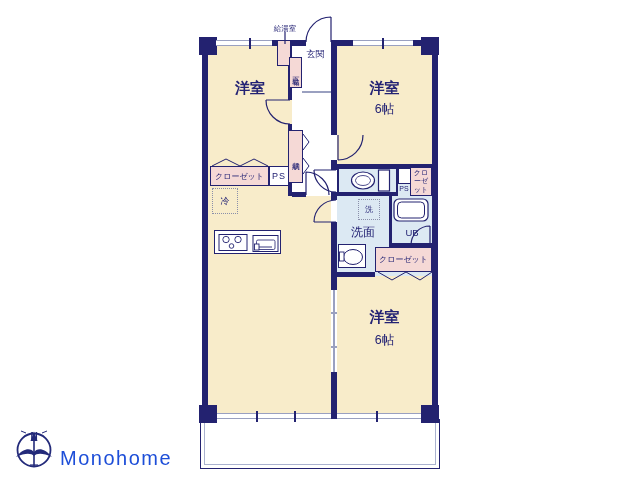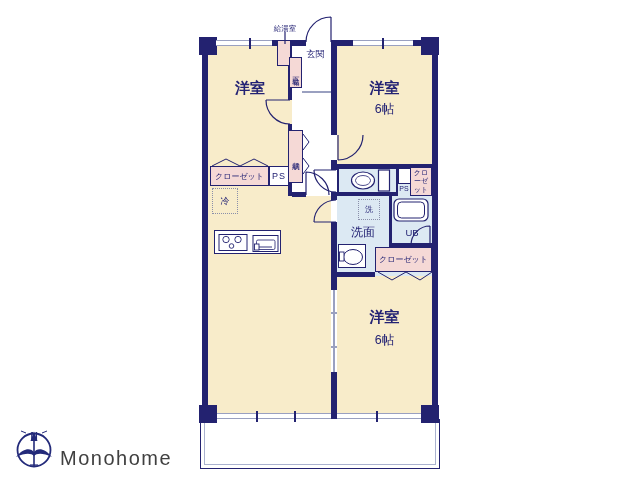--- a/index.html
+++ b/index.html
@@ -15,21 +15,21 @@
   .tick{background:#232270;width:2px;height:11px;z-index:4;}
   .box{z-index:4;border:1.5px solid #232270;display:flex;align-items:center;justify-content:center;text-align:center;}
   .box-pink{background:#f5d9d6;}
   .box-white{background:#ffffff;}
   .box-dotted{border:1px dotted #8a8faa;z-index:4;display:flex;align-items:center;justify-content:center;}
   .lbl{z-index:6;display:flex;align-items:center;justify-content:center;text-align:left;line-height:1.05;}
   .vtext{writing-mode:vertical-rl;text-orientation:upright;letter-spacing:1px;}
   .svgoverlay{position:absolute;left:0;top:0;z-index:7;pointer-events:none;}
   .balcony{z-index:2;background:#fff;border:1.5px solid #232270;border-top:none;}
   .balcony-inner{position:absolute;left:3px;right:3px;top:0;bottom:3px;border:1px solid #aab2cf;border-top:none;}
-  .brand{z-index:6;color:#404040;font-size:20px;letter-spacing:1.5px;}
+  .brand{z-index:6;color:#1d4ed8;font-size:20px;letter-spacing:1.5px;}
 </style>
 </head>
 <body>
 
 <div class="canvas">
 
   <div class="abs fill-room" style="left:208px;top:46px;width:84px;height:121px;z-index:1"></div>
   <div class="abs fill-room" style="left:337px;top:46px;width:95px;height:121px;z-index:1"></div>
   <div class="abs fill-corridor" style="left:292px;top:46px;width:39px;height:150px;z-index:1"></div>
   <div class="abs fill-room" style="left:208px;top:167px;width:84px;height:246px;z-index:1"></div>

